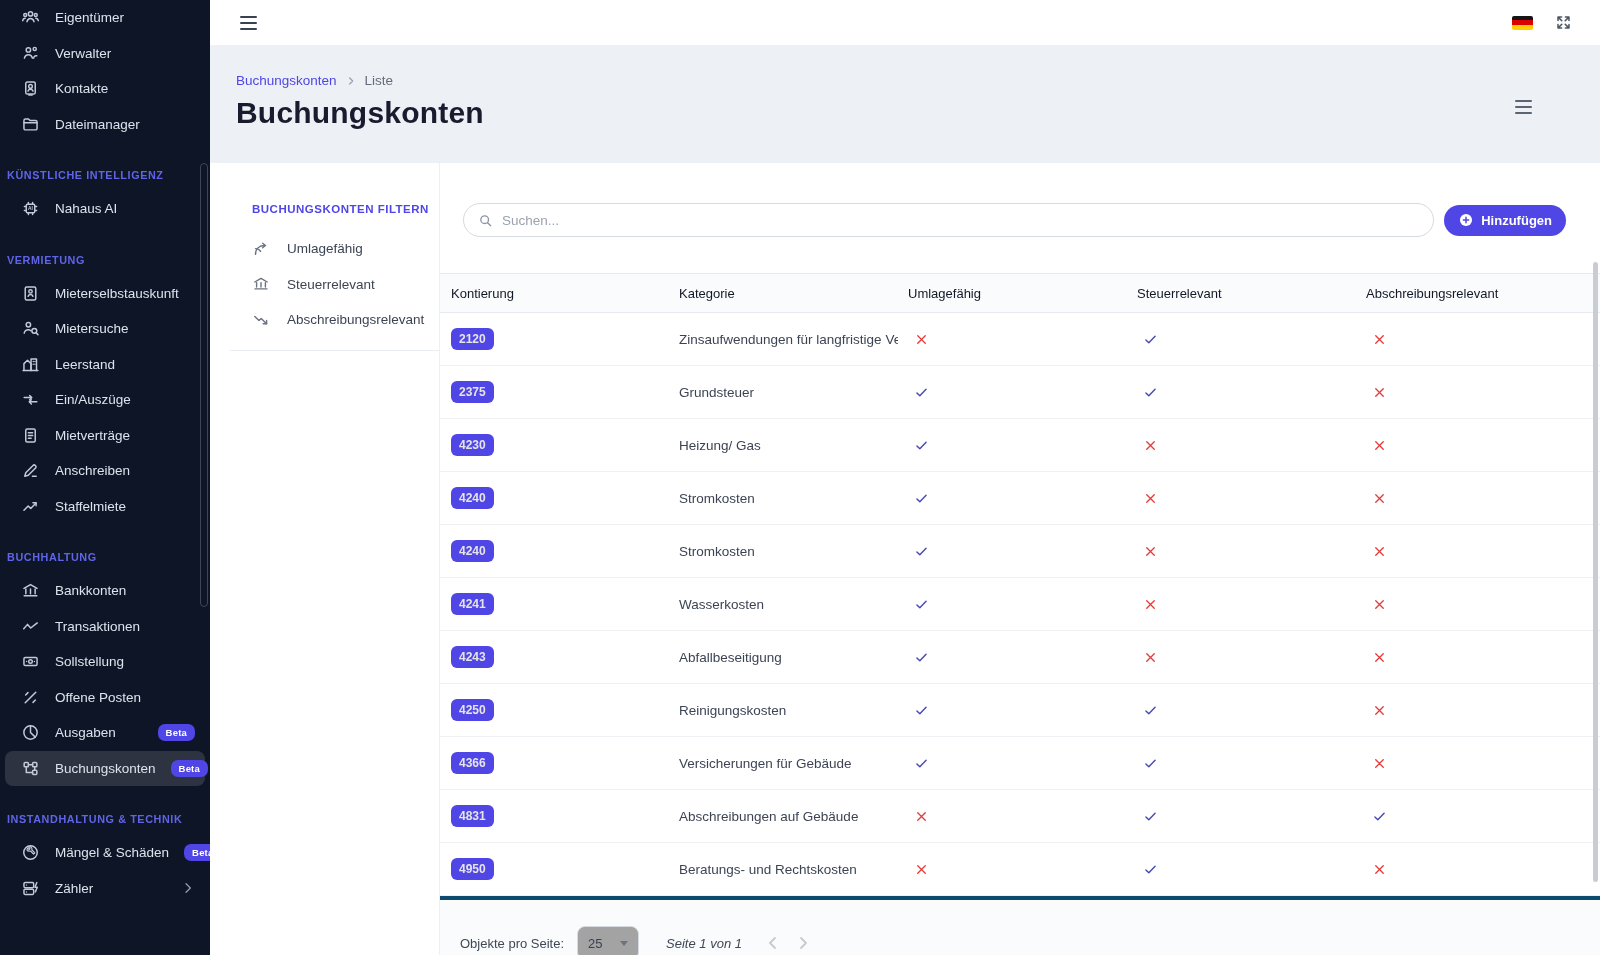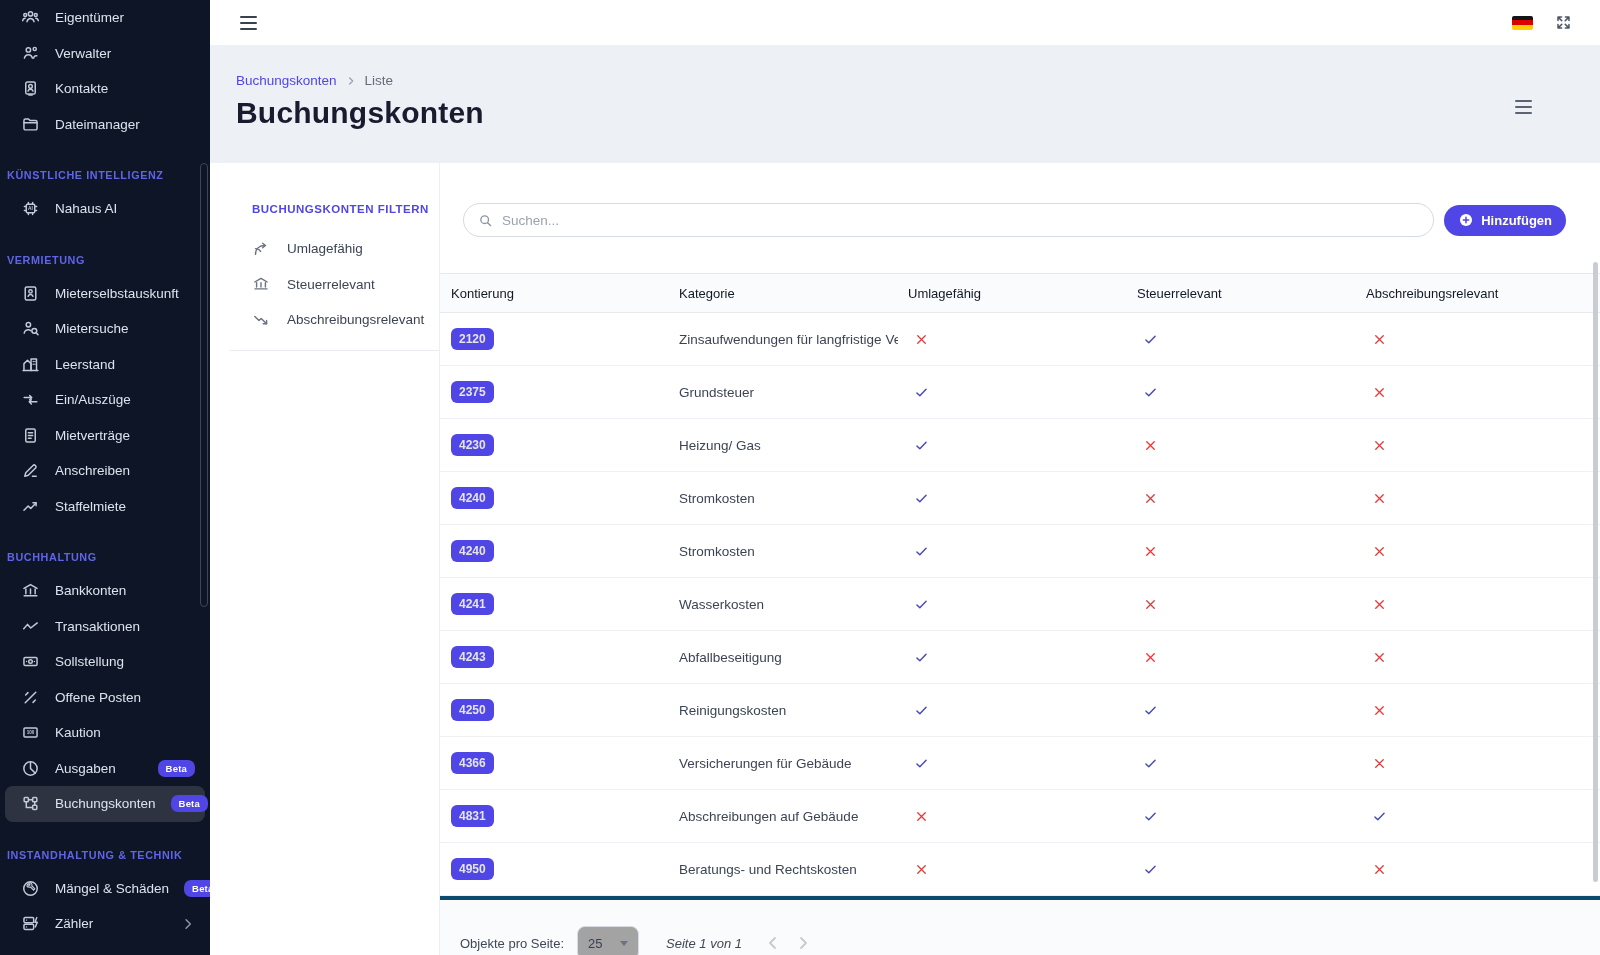--- a/index.html
+++ b/index.html
@@ -260,30 +260,20 @@
             <path d="M4 14L14 4"></path>
             <path d="M4.4 6.6l2.2-2.2M11.4 13.6l2.2-2.2"></path>
           </svg>
         </span>
       <span class="nav-label">Offene Posten</span>
 
     </div>
       <div class="nav-item">
       <span class="icon">
           <svg viewBox="0 0 18 18" fill="none" stroke="currentColor" stroke-width="1.4" stroke-linecap="round" stroke-linejoin="round">
-            <rect x="2.8" y="4.8" width="12.4" height="8.4" rx="1"></rect>
-            <text x="9" y="10.6" font-size="4.4" text-anchor="middle" fill="currentColor" stroke="none" font-weight="bold">100</text>
-          </svg>
-        </span>
-      <span class="nav-label">Kaution</span>
-
-    </div>
-      <div class="nav-item">
-      <span class="icon">
-          <svg viewBox="0 0 18 18" fill="none" stroke="currentColor" stroke-width="1.4" stroke-linecap="round" stroke-linejoin="round">
             <circle cx="9" cy="9" r="6.3"></circle>
             <path d="M9 2.7V9l4.5 4.4"></path>
           </svg>
         </span>
       <span class="nav-label">Ausgaben</span>
       <span class="badge-beta">Beta</span>
 
     </div>
       <div class="nav-item active">
       <span class="icon">

